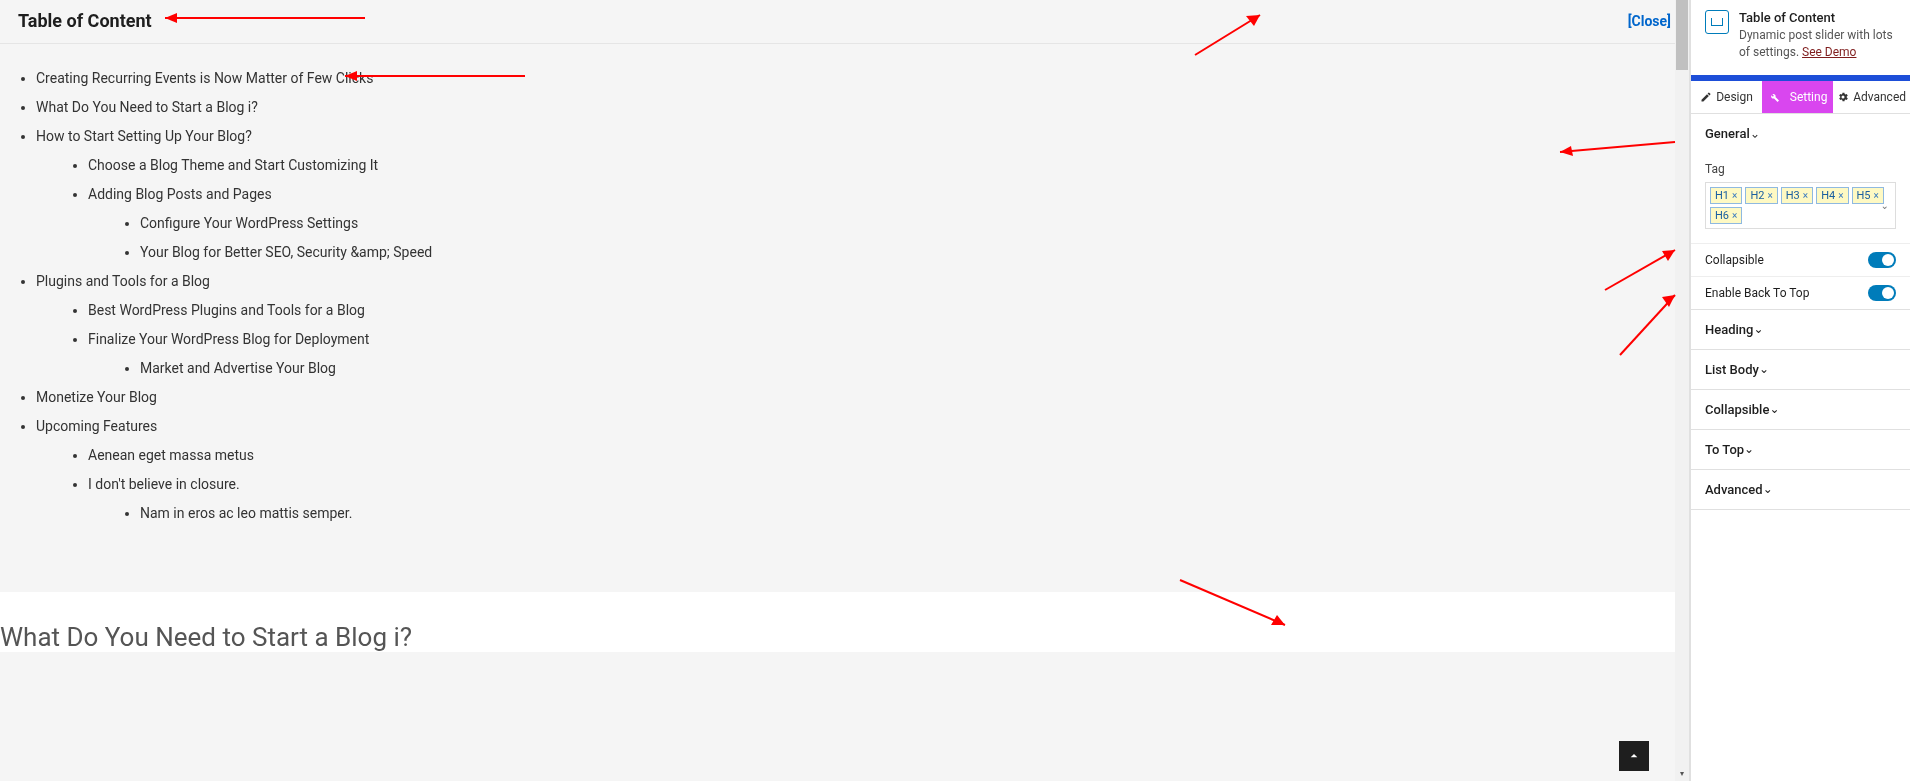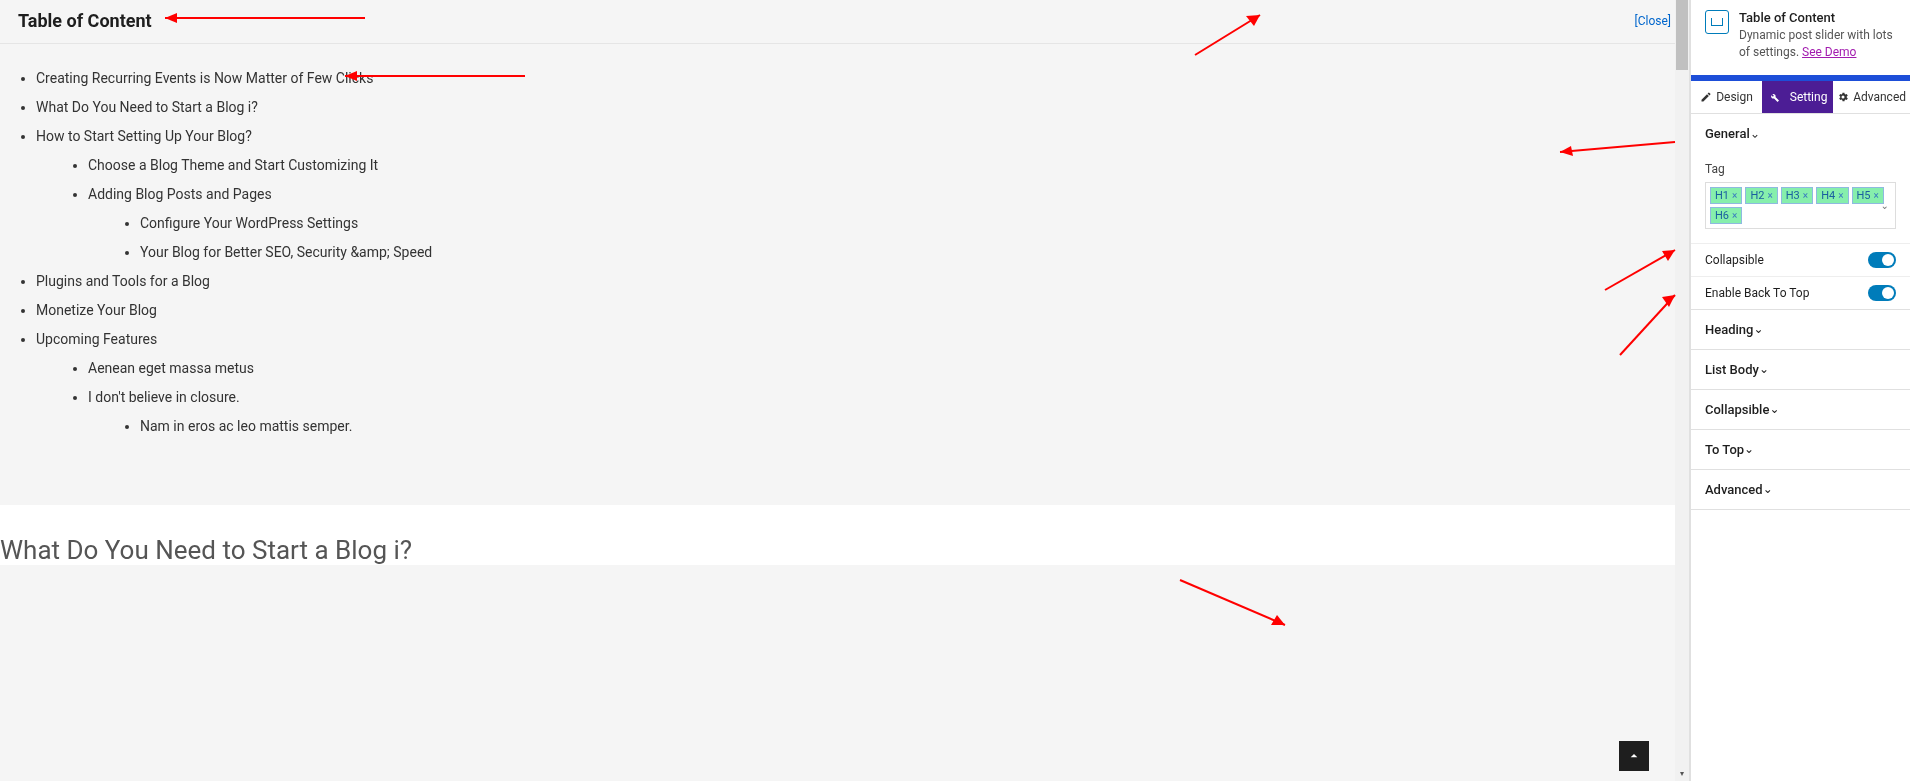--- a/index.html
+++ b/index.html
@@ -29,22 +29,22 @@
       padding: 10px 18px 12px 18px;
       border-bottom: 1px solid #e5e5e5;
     }
     .toc-title {
       font-size: 18px;
       font-weight: 700;
       color: #1e1e1e;
     }
     .toc-close {
       color: #0066cc;
-      font-weight: 400;
-      font-size: 12px;
+      font-weight: 700;
+      font-size: 14px;
       cursor: pointer;
     }
     .toc-list-wrap {
       padding: 16px 8px 20px 8px;
       background: #f5f5f5;
     }
     ul { list-style: disc; margin-left: 28px; }
     ul ul { margin-left: 52px; }
     li {
       margin: 8px 0;
@@ -112,40 +112,40 @@
       border: 1.5px solid #007cba; border-radius: 3px;
       display: flex; align-items: center; justify-content: center;
       flex-shrink: 0;
     }
     .block-icon-inner {
       width: 12px; height: 8px;
       border: 1.5px solid #007cba; border-top: none;
     }
     .block-meta .bhead { font-size: 13px; font-weight: 500; margin-bottom: 2px; }
     .block-meta .bdesc { font-size: 12px; color: #555; line-height: 1.4; }
-    .block-meta a { color: #a21caf; text-decoration: underline; }
+    .block-meta a { color: #7f1d1d; text-decoration: underline; }
     .tabs {
       display: flex;
       border-top: 6px solid #1d4ed8;
       border-bottom: 1px solid #e0e0e0;
     }
     .tab {
       flex: 1;
       padding: 9px 4px;
       text-align: center;
       font-size: 12px;
       cursor: pointer;
       display: flex;
       align-items: center;
       justify-content: center;
       gap: 4px;
       color: #333;
     }
     .tab.active {
-      background: #4c1d95;
+      background: #d946ef;
       color: #fff;
       gap: 10px;
     }
     .tab svg { width: 12px; height: 12px; fill: currentColor; }
     .panel {
       border-bottom: 1px solid #e0e0e0;
     }
     .panel-head {
       display: flex;
       align-items: center;
@@ -168,21 +168,21 @@
     .tags-box {
       border: 1px solid #ddd;
       padding: 4px;
       display: flex;
       flex-wrap: wrap;
       gap: 3px;
       position: relative;
     }
     .tag-chip {
       border: 1px solid #8fb9e0;
-      background: #86efac;
+      background: #fef9c3;
       color: #1a5fa0;
       font-size: 11px;
       padding: 1px 4px;
       display: inline-flex;
       align-items: center;
       gap: 3px;
     }
     .tag-chip .x { cursor: pointer; color: #3a7bbf; font-size: 10px; }
     .tags-chev {
       position: absolute; right: 6px; top: 50%; transform: translateY(-50%);
@@ -233,20 +233,28 @@
             <li>Choose a Blog Theme and Start Customizing It</li>
             <li><span>Adding Blog Posts and Pages</span>
               <ul>
                 <li>Configure Your WordPress Settings</li>
                 <li>Your Blog for Better SEO, Security &amp;amp; Speed</li>
               </ul>
             </li>
           </ul>
         </li>
         <li><span>Plugins and Tools for a Blog</span>
+          <ul>
+            <li>Best WordPress Plugins and Tools for a Blog</li>
+            <li><span>Finalize Your WordPress Blog for Deployment</span>
+              <ul>
+                <li>Market and Advertise Your Blog</li>
+              </ul>
+            </li>
+          </ul>
         </li>
         <li>Monetize Your Blog</li>
         <li><span>Upcoming Features</span>
           <ul>
             <li><span>Aenean eget massa metus</span>
             </li>
             <li><span>I don't believe in closure.</span>
               <ul>
                 <li>Nam in eros ac leo mattis semper.</li>
               </ul>

